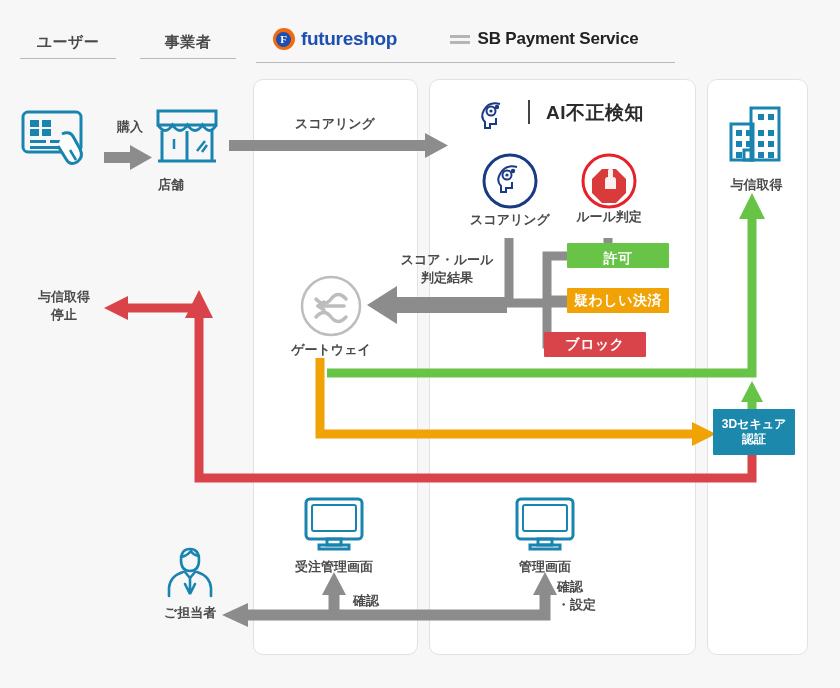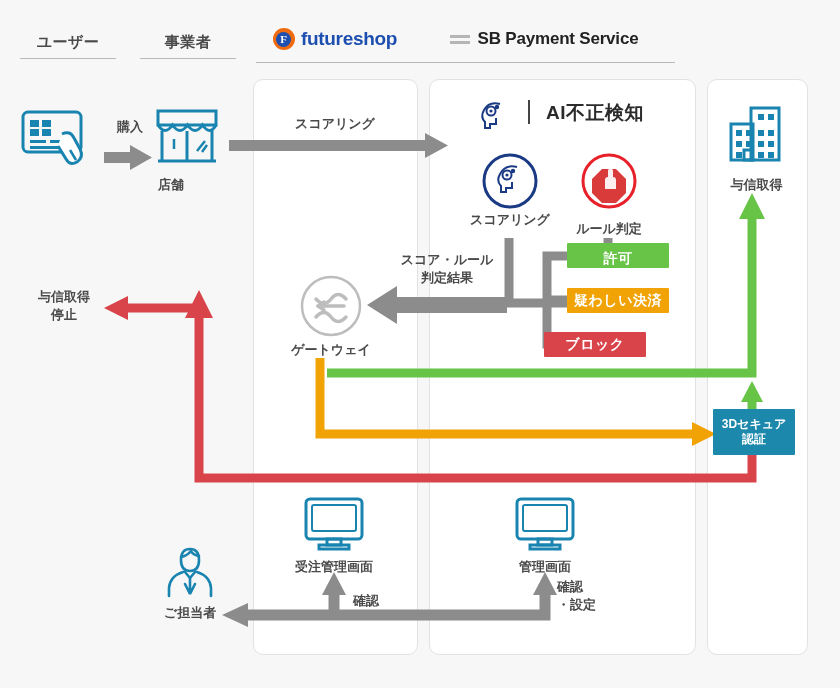--- a/index.html
+++ b/index.html
@@ -210,21 +210,21 @@
   <div class="lbl" style="left:455px;top:211px;width:110px;">スコアリング</div>
 
   <div class="abs" style="left:580px;top:152px;">
     <svg width="58" height="58" viewBox="0 0 58 58">
       <circle cx="29" cy="29" r="26" fill="none" stroke="#e8202a" stroke-width="3"></circle>
       <path d="M22,17 h14 l10,10 v14 l-10,10 h-14 l-10,-10 v-14 z" fill="#d93a3a"></path>
       <path d="M25,37 l0,-9 q0,-3 3,-3 l0,-6 q0,-2.5 2.5,-2.5 q2.5,0 2.5,2.5 l0,6
                q3,0 3,3 l0,9 z" fill="#ffffff" opacity="0.92"></path>
     </svg>
   </div>
-  <div class="lbl" style="left:554px;top:220px;width:110px;">ルール判定</div>
+  <div class="lbl" style="left:554px;top:209px;width:110px;font-family:Liberation Mono, monospace;">ルール判定</div>
 
   <div class="chip chip-allow" style="left:567px;top:243px;width:102px;height:25px;">
     <span>許可</span>
   </div>
   <div class="chip chip-suspect" style="left:567px;top:288px;width:102px;height:25px;">
     <span>疑わしい決済</span>
   </div>
   <div class="chip chip-block" style="left:544px;top:332px;width:102px;height:25px;align-items:center;">
     <span>ブロック</span>
   </div>

